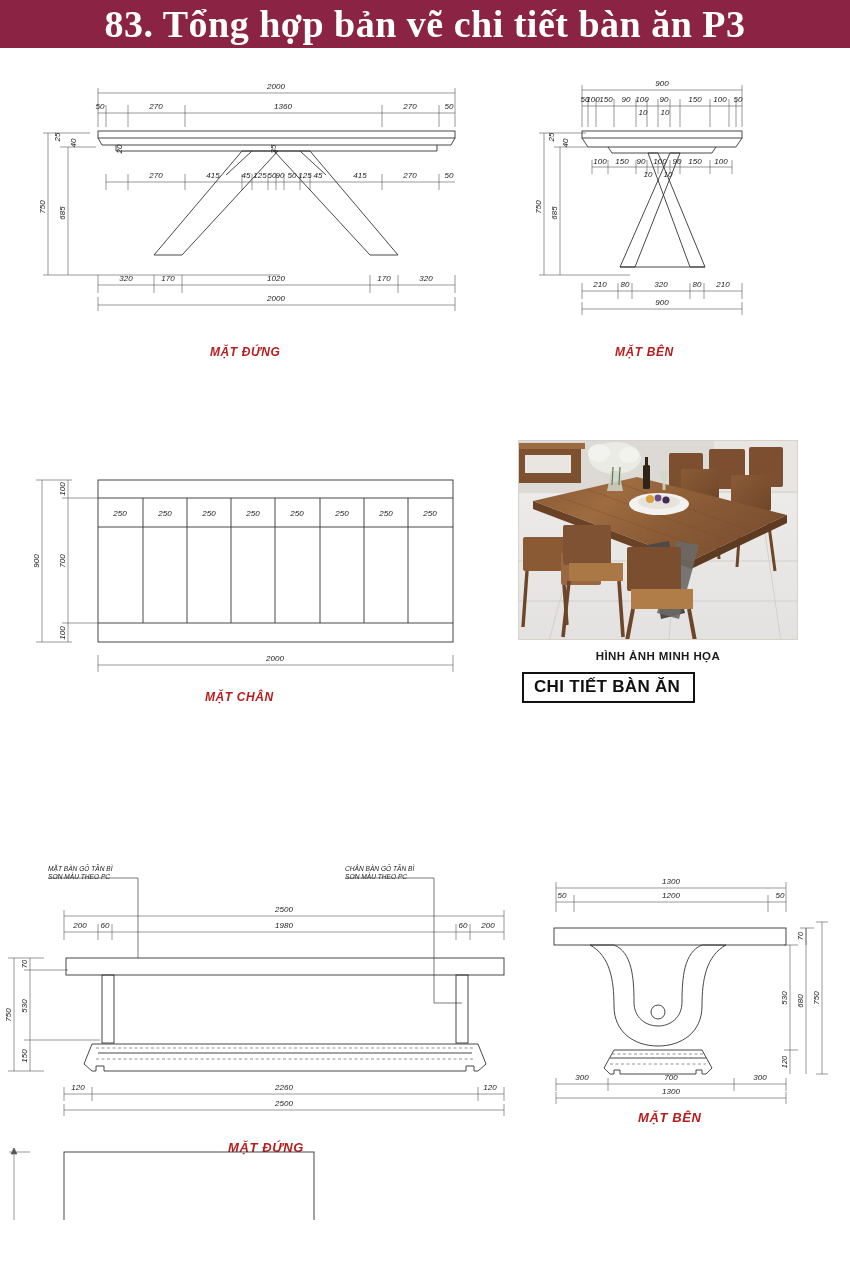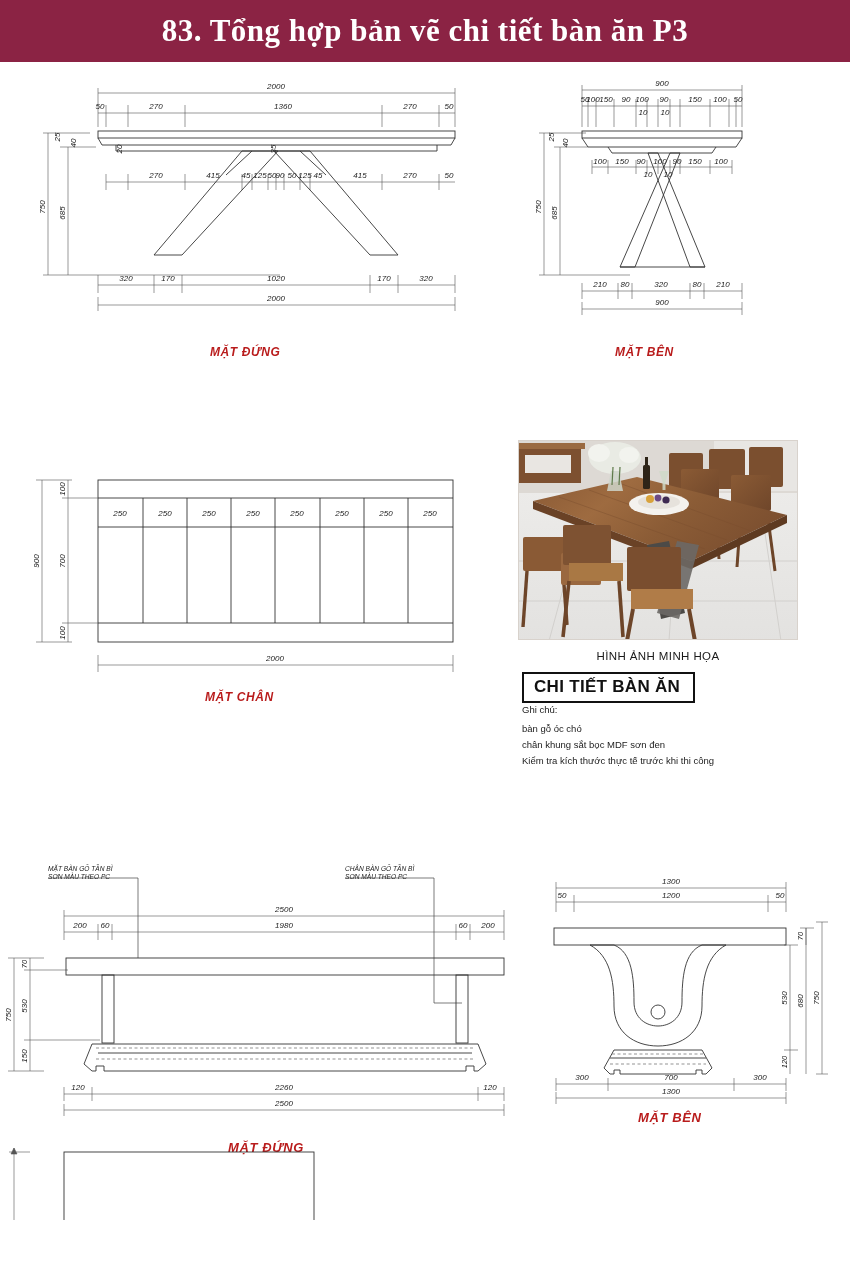--- a/index.html
+++ b/index.html
@@ -24,22 +24,22 @@
     background: #8B2344;
     color: #ffffff;
     display: flex;
     align-items: center;
     justify-content: center;
     font-family: "Liberation Serif", serif;
     font-weight: bold;
     letter-spacing: 0.5px;
   }
   #header-banner {
-    top: 0; height: 62px;
-    font-size: 31px;
+    top: 0; height: 48px;
+    font-size: 38px;
     font-family: Liberation Serif, serif;
   }
   #footer-banner {
     top: 1209px; height: 66px;
     font-size: 31px;
   }
 
   
   .dwg { position: absolute; font-style: italic; }
   .dwg svg { display: block; }
@@ -61,21 +61,21 @@
     width: 280px; height: 200px;
     overflow: hidden;
     border: 1px solid #d8d2cc;
   }
   .photo-caption {
     position: absolute;
     left: 518px; top: 650px;
     width: 280px;
     text-align: center;
     font-size: 11.5px;
-    font-weight: normal;
+    font-weight: bold;
     color: #1a1a1a;
     letter-spacing: 0.4px;
   }
   #title-box {
     position: absolute;
     left: 522px; top: 672px;
     border: 2px solid #111;
     padding: 3px 13px 4px 10px;
     font-size: 17px;
     font-weight: bold;
@@ -461,26 +461,20 @@
       </g>
     </svg>
   </div>
 
   <div class="photo-caption">HÌNH ẢNH MINH HỌA</div>
 
   <div id="title-box">
     <span>CHI TIẾT BÀN ĂN</span>
   </div>
 
-  <div id="notes">
-    <div class="note-head">Ghi chú:</div>
-    <div class="note-line">bàn gỗ óc chó</div>
-    <div class="note-line">chân khung sắt bọc MDF sơn đen</div>
-    <div class="note-line">Kiểm tra kích thước thực tế trước khi thi công</div>
-  </div>
 
   <div class="dwg" style="left:0px; top:858px;">
     <svg width="530" height="280" viewBox="0 0 530 280">
       <g stroke="#555" stroke-width="0.6" fill="none" font-family="Liberation Sans, sans-serif" font-size="7.5">
 
         <g stroke="#444" stroke-width="0.7">
           <line x1="48" y1="20" x2="138" y2="20"></line>
           <line x1="138" y1="20" x2="138" y2="100"></line>
           <line x1="345" y1="20" x2="434" y2="20"></line>
           <line x1="434" y1="20" x2="434" y2="145"></line>

